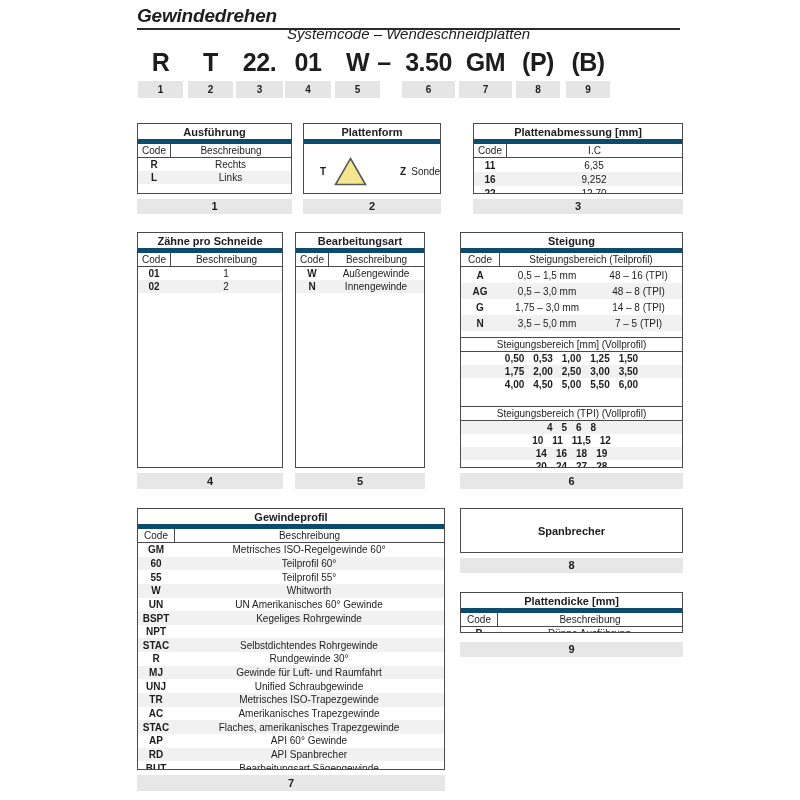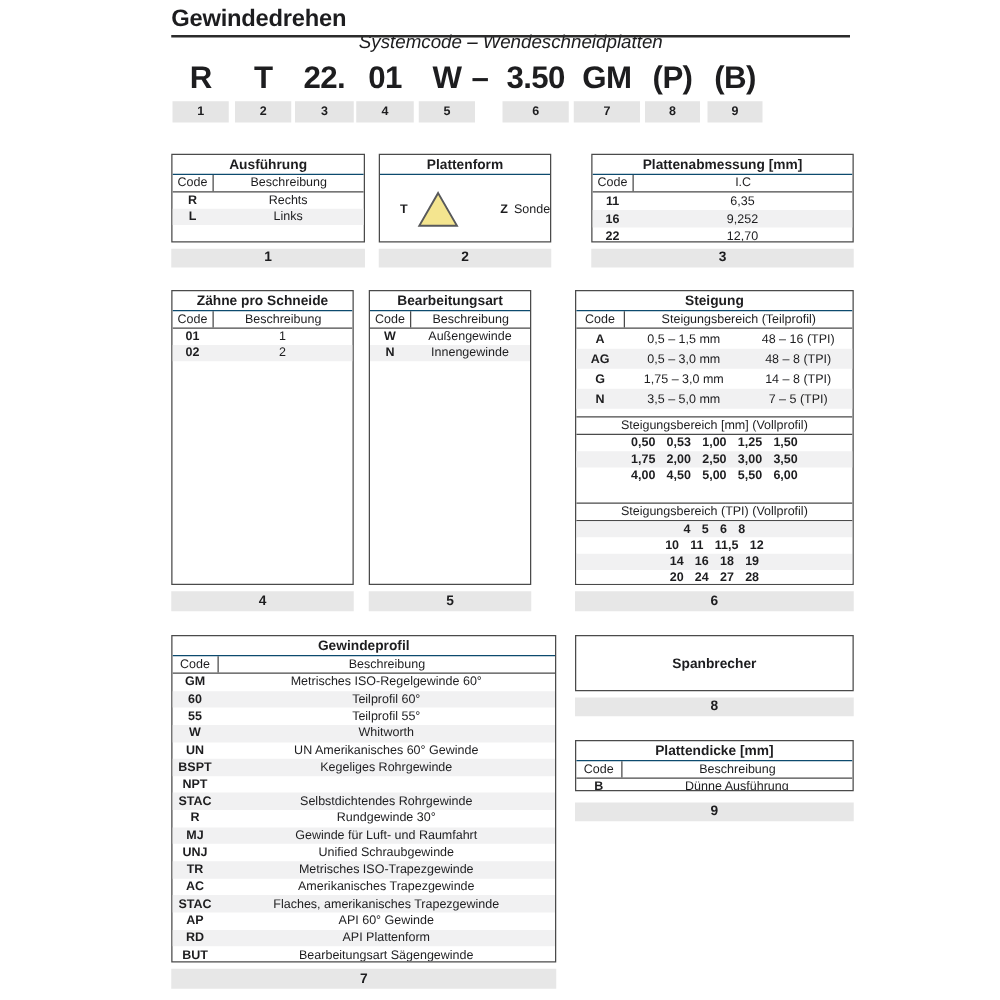--- a/index.html
+++ b/index.html
@@ -3,41 +3,41 @@
 <meta charset="utf-8">
 <style>
   html,body{margin:0;padding:0;background:#fff;}
   body{
     width:800px;height:800px;position:relative;overflow:hidden;
     font-family:"Liberation Sans","DejaVu Sans",sans-serif;
     color:#1d1d1f;
     -webkit-font-smoothing:antialiased;
   }
   
-  .page-title{position:absolute;left:137px;top:5px;font-size:19px;font-weight:bold;letter-spacing:-0.2px;}
+  .page-title{position:absolute;left:137px;top:5px;font-size:19px;font-weight:bold;letter-spacing:-0.2px;font-style:italic;}
   .page-subtitle{position:absolute;left:287px;top:25px;font-size:15px;font-style:italic;}
   .title-rule{position:absolute;left:137px;top:28px;width:543px;height:2px;background:#2b2b2b;}
 
   
   .codechar{position:absolute;top:47px;height:30px;line-height:30px;text-align:center;
             font-size:25px;font-weight:bold;letter-spacing:-0.5px;}
   .numtag{position:absolute;top:81px;height:17px;line-height:17px;text-align:center;
           font-size:10px;font-weight:bold;background:#e5e5e5;}
   .p1{left:138px;width:45px;} .p2{left:188px;width:45px;} .p3{left:236px;width:47px;}
   .p4{left:285px;width:46px;} .p5{left:335px;width:45px;} .p6{left:372px;width:24px;}
   .p7{left:402px;width:53px;} .p8{left:459px;width:53px;} .p9{left:516px;width:44px;}
   .p10{left:566px;width:44px;}
   .n1{left:138px;width:45px;} .n2{left:188px;width:45px;} .n3{left:236px;width:47px;}
   .n4{left:285px;width:46px;} .n5{left:335px;width:45px;} .n6{left:402px;width:53px;}
   .n7{left:459px;width:53px;} .n8{left:516px;width:44px;} .n9{left:566px;width:44px;}
 
   
   .tbox{position:absolute;border:1px solid #4a4a4a;background:#fff;box-sizing:border-box;
         overflow:hidden;--codew:32px;}
-  .ttitle{height:15px;border-bottom:1px solid #0c4a6e;font-size:11px;font-weight:bold;
+  .ttitle{height:15px;border-bottom:5px solid #0c4a6e;font-size:11px;font-weight:bold;
           display:flex;align-items:center;justify-content:center;}
   .colhead{height:13px;border-bottom:1px solid #4a4a4a;display:flex;font-size:10px;align-items:stretch;}
   .ch-code{width:var(--codew);border-right:1px solid #4a4a4a;display:flex;align-items:center;justify-content:center;}
   .ch-desc{flex:1;display:flex;align-items:center;justify-content:center;}
   .trow{display:flex;align-items:center;height:13px;font-size:10px;}
   .trow:nth-child(even){background:#f1f1f2;}
   .alt-first .trow:nth-child(odd){background:#f1f1f2;}
   .alt-first .trow:nth-child(even){background:#fff;}
   .c-code{width:var(--codew);text-align:center;font-weight:bold;}
   .c-desc{flex:1;text-align:center;}
@@ -355,21 +355,21 @@
       <div class="trow">
         <div class="c-code">STAC</div>
         <div class="c-desc">Flaches, amerikanisches Trapezgewinde</div>
       </div>
       <div class="trow">
         <div class="c-code">AP</div>
         <div class="c-desc">API 60° Gewinde</div>
       </div>
       <div class="trow">
         <div class="c-code">RD</div>
-        <div class="c-desc">API Plattenform</div>
+        <div class="c-desc">API Spanbrecher</div>
       </div>
       <div class="trow">
         <div class="c-code">BUT</div>
         <div class="c-desc">Bearbeitungsart Sägengewinde</div>
       </div>
     </div>
 </div>
 <div class="numbox f7">7</div>
 
 <div class="tbox t8">

